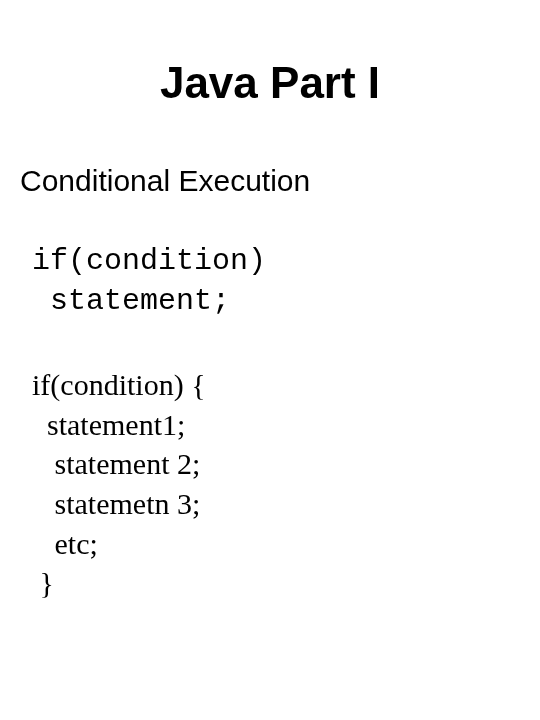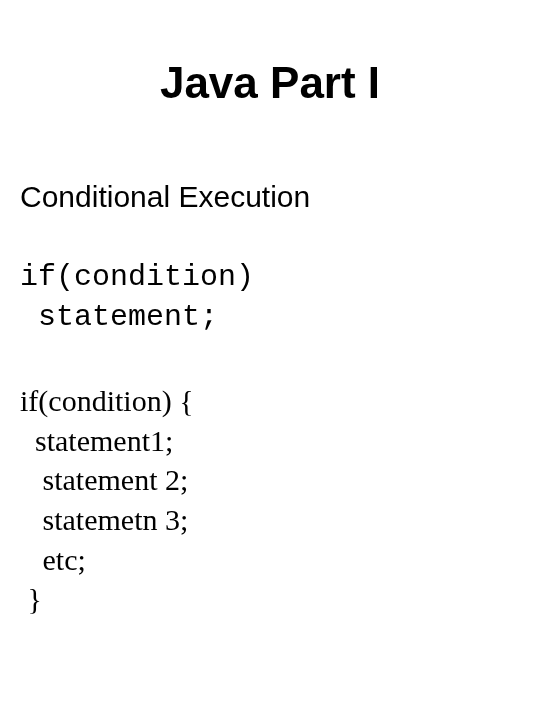--- a/index.html
+++ b/index.html
@@ -20,29 +20,29 @@
   }
   .title {
     font-size: 44px;
     font-weight: 700;
     text-align: center;
     margin-top: 58px;
   }
   .subtitle {
     font-size: 30px;
     font-weight: 400;
-    margin-top: 72px;
+    margin-top: 56px;
     margin-left: 20px;
   }
   .codeblock {
     font-family: "Courier New", Courier, monospace;
     font-size: 30px;
     line-height: 1.32;
     margin-top: 44px;
-    margin-left: 20px;
+    margin-left: 32px;
     white-space: pre;
   }
   .codeblock.second {
     margin-top: 44px;
     font-family: Liberation Serif, serif;
   }
 </style>
 </head>
 <body>
 

